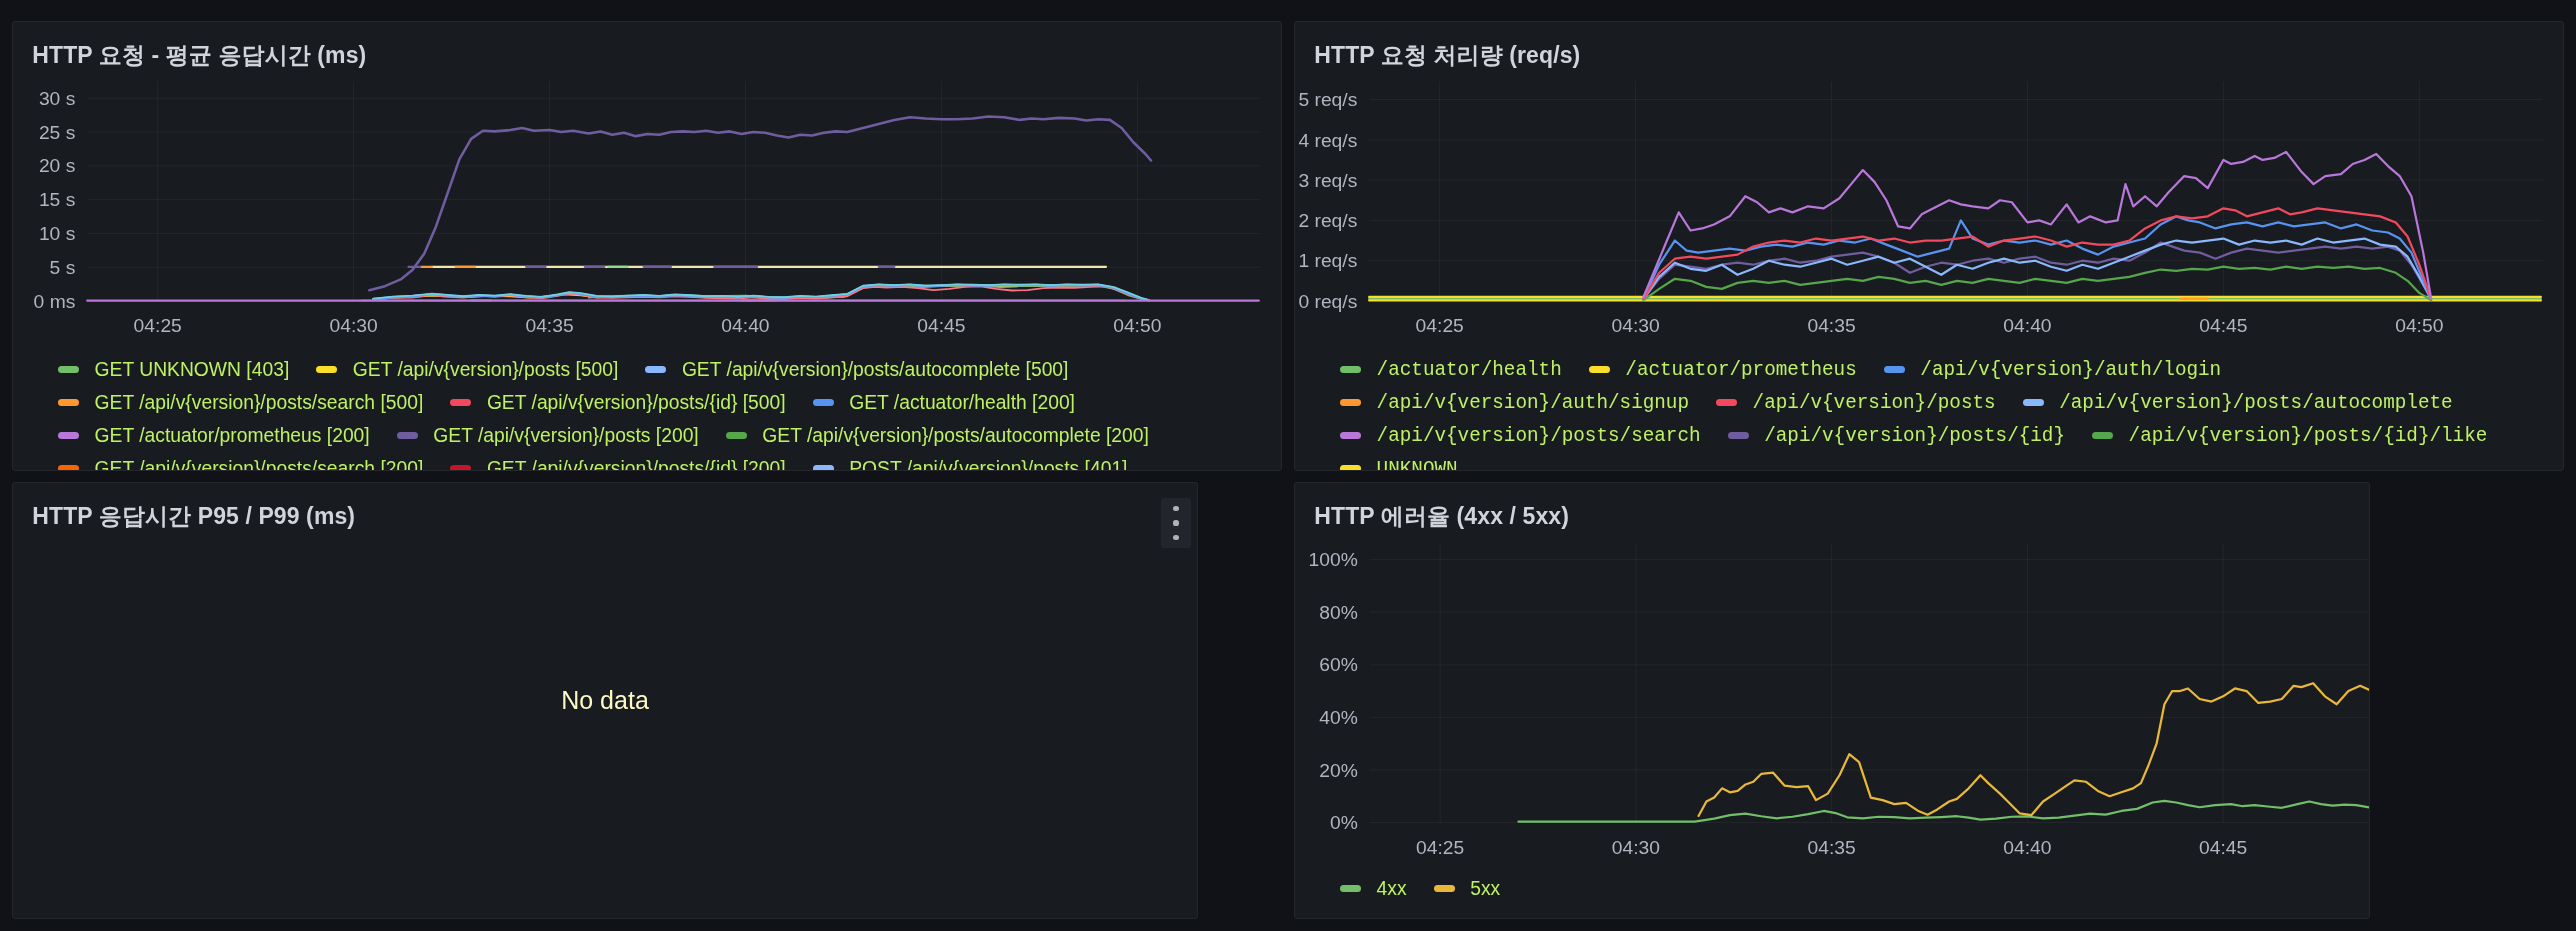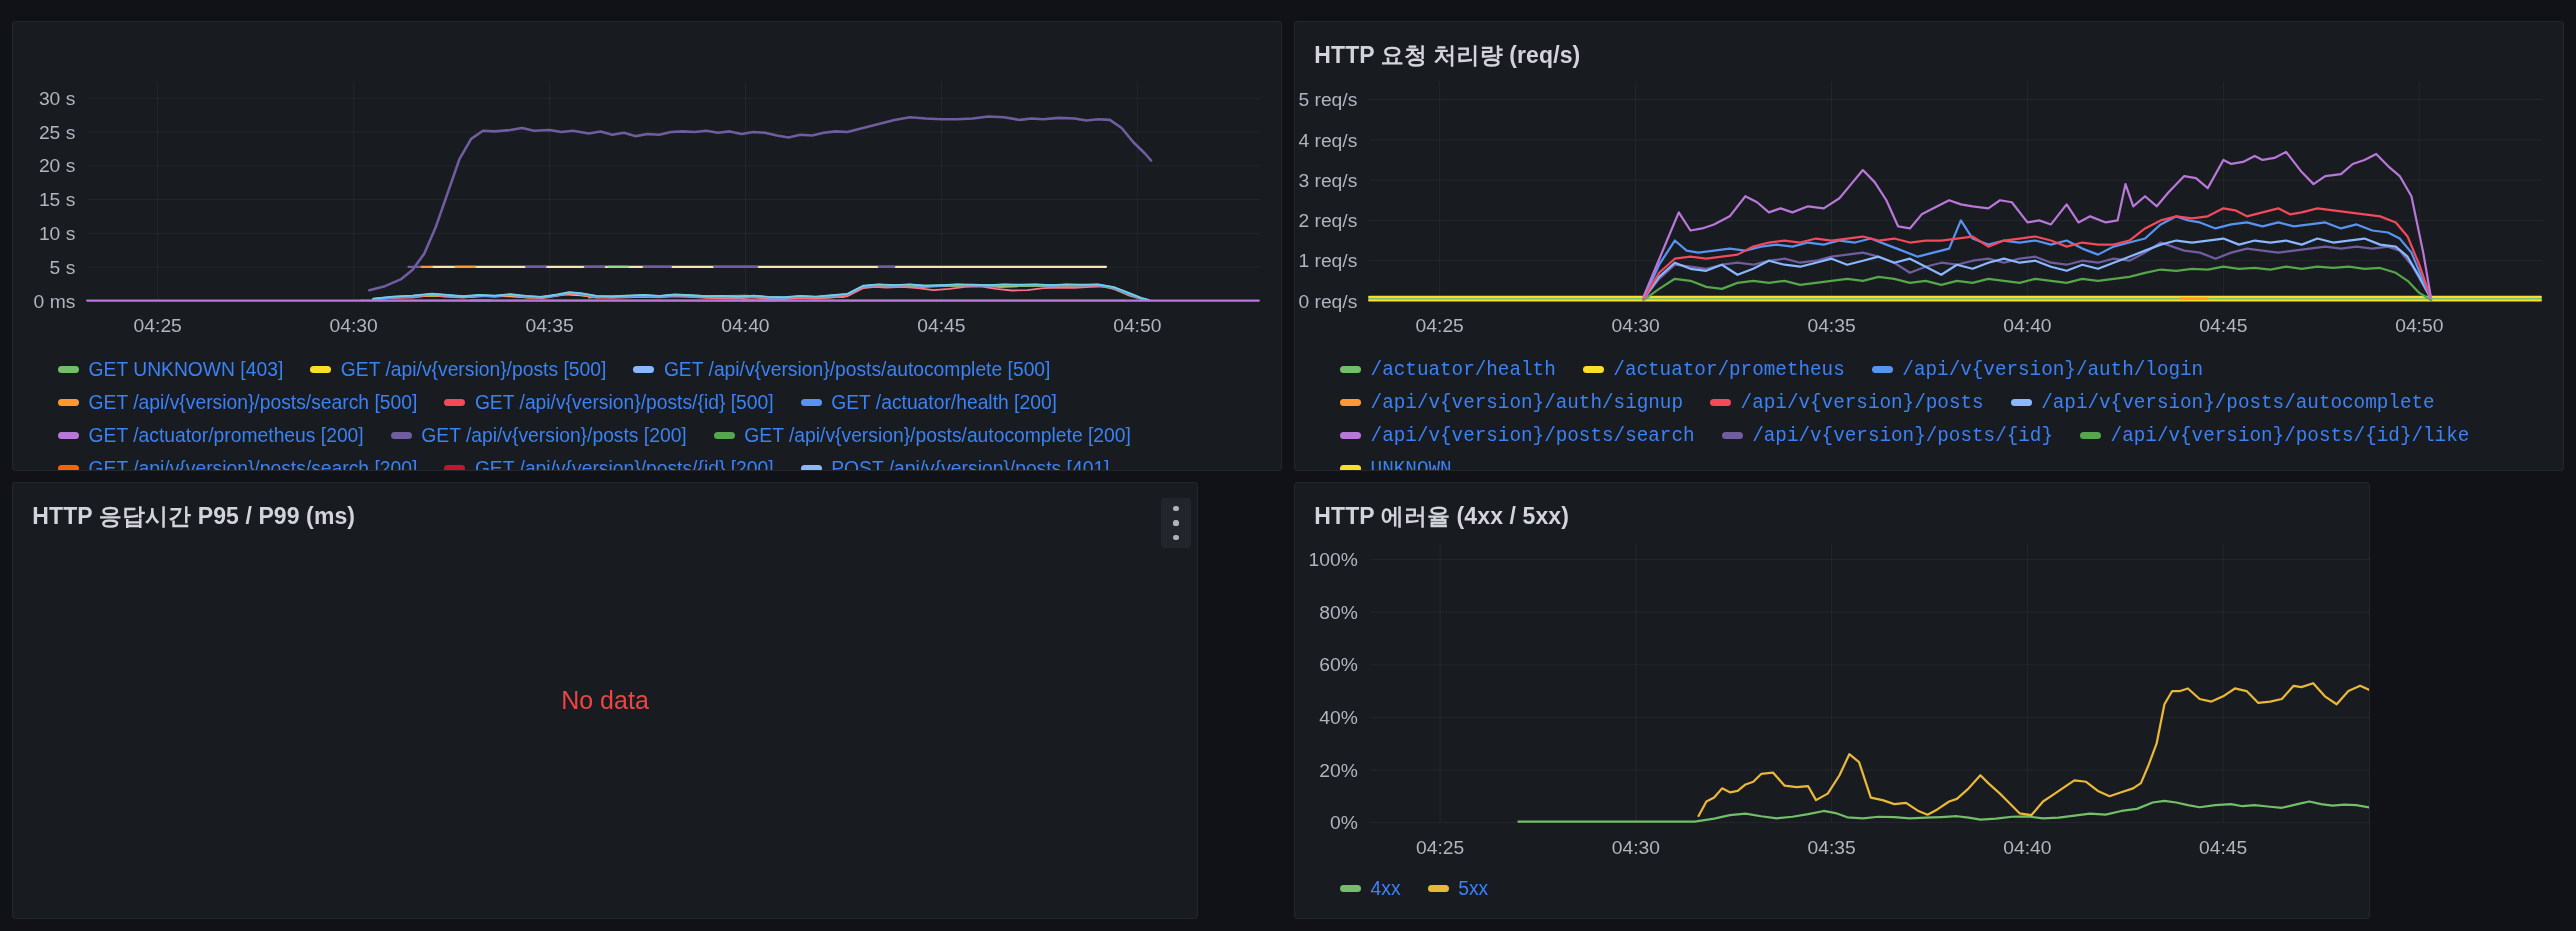--- a/index.html
+++ b/index.html
@@ -12,34 +12,35 @@
   #panel-err{left:1294px;top:482px;width:1076px;height:437px;}
   .panel-title{position:absolute;left:19.3px;top:18px;font-size:23px;font-weight:600;color:#d3d4db;letter-spacing:0.1px;white-space:nowrap;}
   svg.chart{position:absolute;left:0;display:block;}
   #chart-avg,#chart-rps{top:49px;width:1270px;height:276px;}
   #chart-err{top:49px;width:1270px;height:335px;}
   .tick{fill:#b2b4bf;font-size:26px;font-family:"Liberation Sans","DejaVu Sans",sans-serif;}
   .legend{position:absolute;left:45px;right:15px;display:flex;flex-wrap:wrap;column-gap:27px;overflow:hidden;align-content:flex-start;}
   #legend-avg{top:331px;height:117px;}
   #legend-rps{top:331px;height:117px;font-family:Liberation Mono, monospace;}
   #legend-err{top:389px;height:39px;}
-  .li{display:flex;align-items:center;height:33px;color:#3b82f6;font-size:19.3px;white-space:nowrap;cursor:pointer;}
+  .li{display:flex;align-items:center;height:33px;color:#bef264;font-size:19.3px;white-space:nowrap;cursor:pointer;gap:6px;}
   .li i{display:inline-block;width:21px;height:7.4px;border-radius:3.7px;margin-right:9.6px;flex:none;}
   .no-data{position:absolute;left:0;right:0;top:0;bottom:0;display:flex;align-items:center;justify-content:center;
-    font-size:25px;color:#ef4444;}
+    font-size:25px;color:#fef9c3;}
   .kebab{position:absolute;right:6px;top:15px;width:30px;height:50px;background:#22252b;border-radius:3px;
     display:flex;flex-direction:column;align-items:center;justify-content:center;gap:9px;cursor:pointer;}
   .kebab b{width:5.2px;height:5.2px;border-radius:50%;background:#b0b2bb;}
 </style>
 </head>
 <body>
 
 <div class="page">
 
   <div class="panel" id="panel-avg">
+    <div class="panel-title">HTTP 요청 - 평균 응답시간 (ms)</div>
     <svg class="chart" id="chart-avg" width="1270" height="276" viewBox="0 0 1712 372">
         <line x1="195.1" x2="195.1" y1="14" y2="310" stroke="rgba(204,204,220,0.09)" stroke-width="1"></line>
         <text class="tick" x="195.1" y="352" text-anchor="middle">04:25</text>
         <line x1="459.2" x2="459.2" y1="14" y2="310" stroke="rgba(204,204,220,0.09)" stroke-width="1"></line>
         <text class="tick" x="459.2" y="352" text-anchor="middle">04:30</text>
         <line x1="723.3" x2="723.3" y1="14" y2="310" stroke="rgba(204,204,220,0.09)" stroke-width="1"></line>
         <text class="tick" x="723.3" y="352" text-anchor="middle">04:35</text>
         <line x1="987.4" x2="987.4" y1="14" y2="310" stroke="rgba(204,204,220,0.09)" stroke-width="1"></line>
         <text class="tick" x="987.4" y="352" text-anchor="middle">04:40</text>
         <line x1="1251.5" x2="1251.5" y1="14" y2="310" stroke="rgba(204,204,220,0.09)" stroke-width="1"></line>

